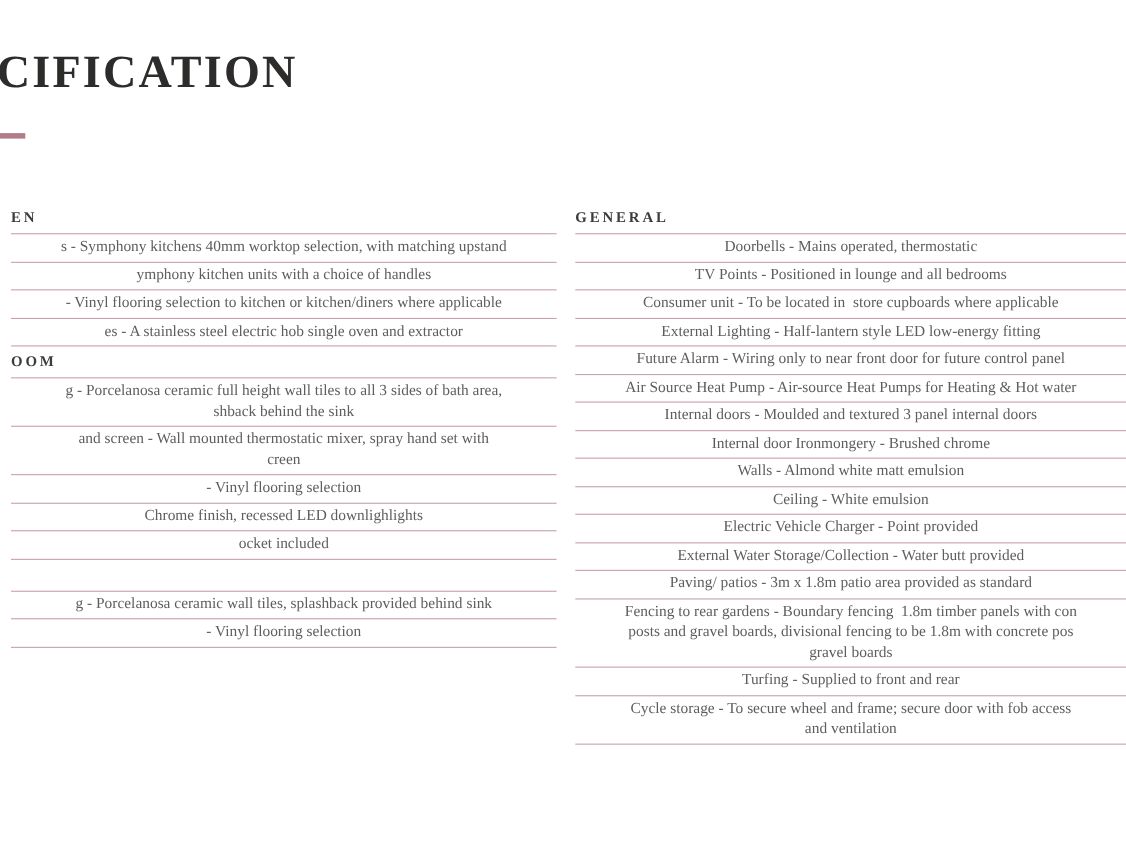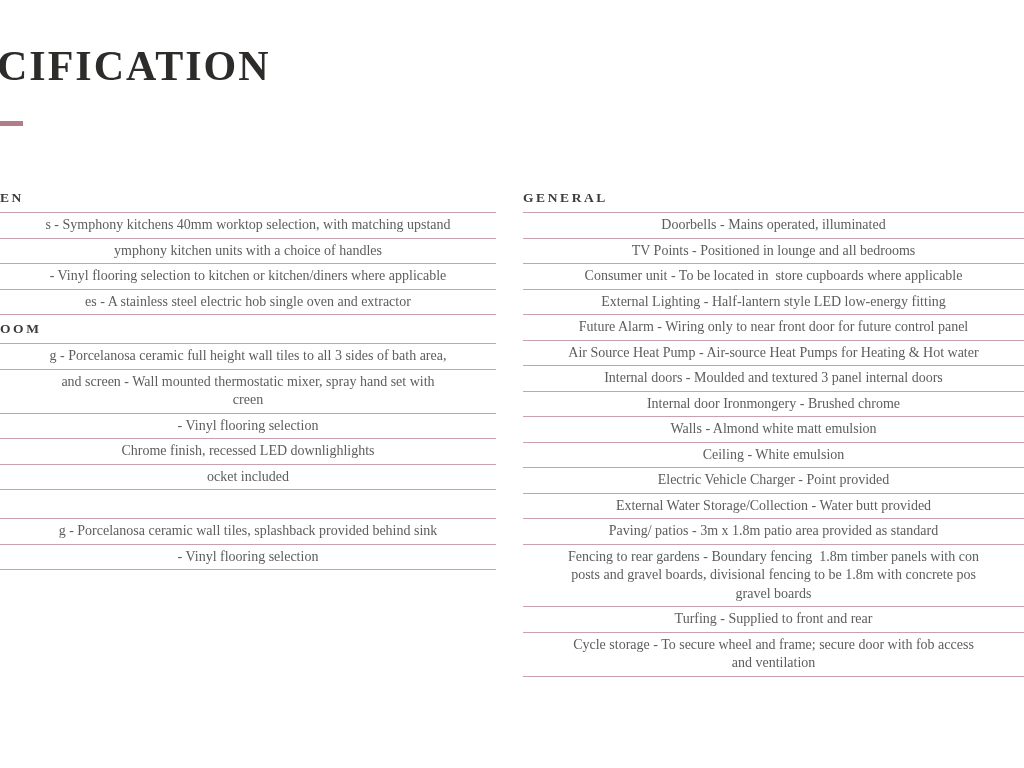--- a/index.html
+++ b/index.html
@@ -24,21 +24,21 @@
   }
   .dash {
     position: absolute;
     left: 0;
     top: 121px;
     width: 23px;
     height: 5px;
     background: var(--dash, #b27c89);
   }
   .col { position: absolute; top: 190px; }
-  .col-left  { left: 0;     width: 496px; }
+  .col-left  { left: 0;     width: 496px; padding-left: 10px; }
   .col-right { left: 523px; width: 501px; }
 
   .section + .section { margin-top: 6px; }
   .sec-header {
     height: 22px;
     font-size: 13.5px;
     font-weight: 700;
     letter-spacing: 2.6px;
     color: var(--heading, #3c3c3c);
     white-space: pre;
@@ -81,20 +81,21 @@
           <div class="line">es - A stainless steel electric hob single oven and extractor</div>
         </div>
       </div>
     </div>
 
     <div class="section">
       <div class="sec-header">OOM</div>
       <div class="rows">
         <div class="row">
           <div class="line">g - Porcelanosa ceramic full height wall tiles to all 3 sides of bath area,</div>
+          <div class="line">shback behind the sink</div>
         </div>
         <div class="row">
           <div class="line">and screen - Wall mounted thermostatic mixer, spray hand set with</div>
           <div class="line">creen</div>
         </div>
         <div class="row">
           <div class="line">- Vinyl flooring selection</div>
         </div>
         <div class="row">
           <div class="line">Chrome finish, recessed LED downlighlights</div>
@@ -118,21 +119,21 @@
     </div>
 
   </div>
 
   <div class="col col-right">
 
     <div class="section">
       <div class="sec-header">GENERAL</div>
       <div class="rows">
         <div class="row">
-          <div class="line">Doorbells - Mains operated, illuminated</div>
+          <div class="line">Doorbells - Mains operated, thermostatic</div>
         </div>
         <div class="row">
           <div class="line">TV Points - Positioned in lounge and all bedrooms</div>
         </div>
         <div class="row">
           <div class="line">Consumer unit - To be located in  store cupboards where applicable</div>
         </div>
         <div class="row">
           <div class="line">External Lighting - Half-lantern style LED low-energy fitting</div>
         </div>

